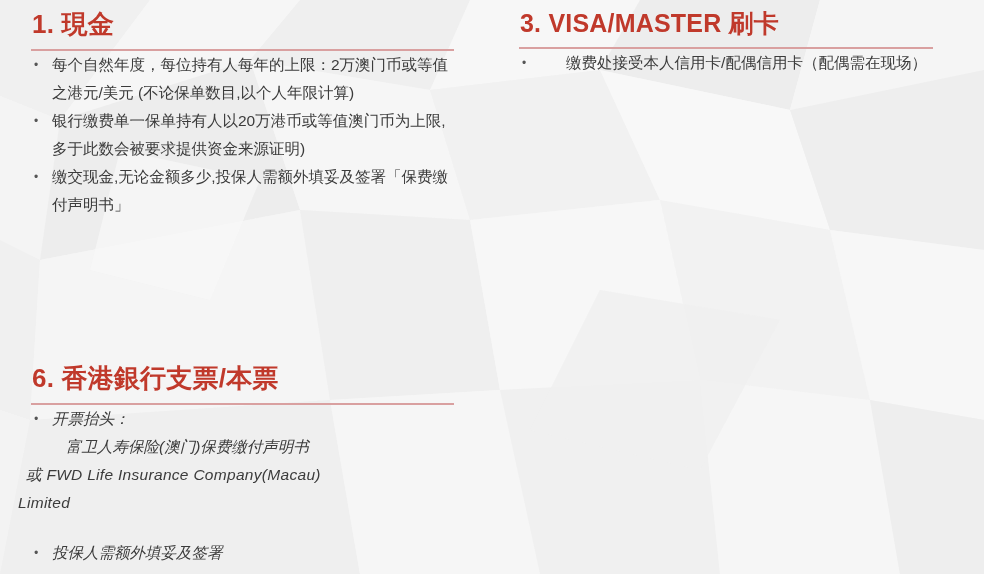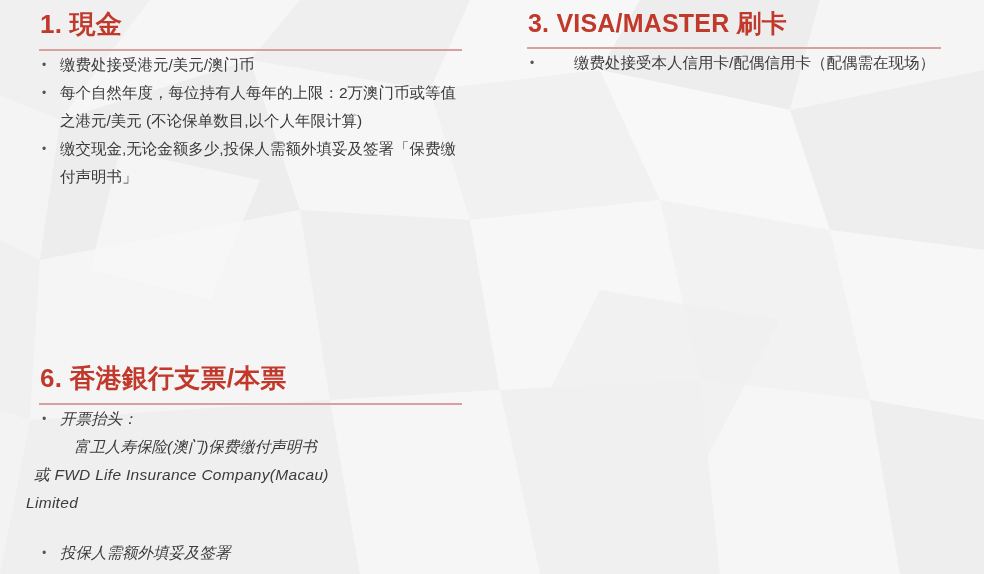--- a/index.html
+++ b/index.html
@@ -39,21 +39,21 @@
   .bg-poly svg { display:block; width:100%; height:100%; }
 
   
   .col {
     position: absolute;
     top: 0;
   }
   .col-left  { left: 30px;  width: 430px; }
   .col-right { left: 518px; width: 435px; }
 
-  .section { position: absolute; left: 8px; }
+  .section { position: absolute; left: 0; }
   .section-1 { top: 8px;   width: 430px; }
   .section-2 { top: 362px; width: 430px; }
   .section-3 { top: 8px;   width: 435px; }
 
   .sec-title {
     font-size: 26px;
     font-weight: bold;
     color: #c0392b;
     letter-spacing: 0.2px;
     line-height: 1.25;
@@ -163,22 +163,22 @@
       <polygon points="120,150 260,180 210,300 90,270" fill="#f8f8f8" opacity="0.7"></polygon>
     </svg>
   </div>
 
   <div class="col col-left">
 
     <div class="section section-1">
       <h2 class="sec-title">1. 現金</h2>
       <div class="sec-rule"></div>
       <ul class="bullets list-1">
-        <li>缴费处接受港元/美元/澳门币</li>
         <li>每个自然年度，每位持有人每年的上限：2万澳门币或等值之港元/美元 (不论保单数目,以个人年限计算)</li>
+        <li>银行缴费单一保单持有人以20万港币或等值澳门币为上限,多于此数会被要求提供资金来源证明)</li>
         <li>缴交现金,无论金额多少,投保人需额外填妥及签署「保费缴付声明书」</li>
       </ul>
     </div>
 
     <div class="section section-2">
       <h2 class="sec-title">6. 香港銀行支票/本票</h2>
       <div class="sec-rule"></div>
       <ul class="bullets list-2">
         <li>
           <span class="sub-line">开票抬头：</span>

